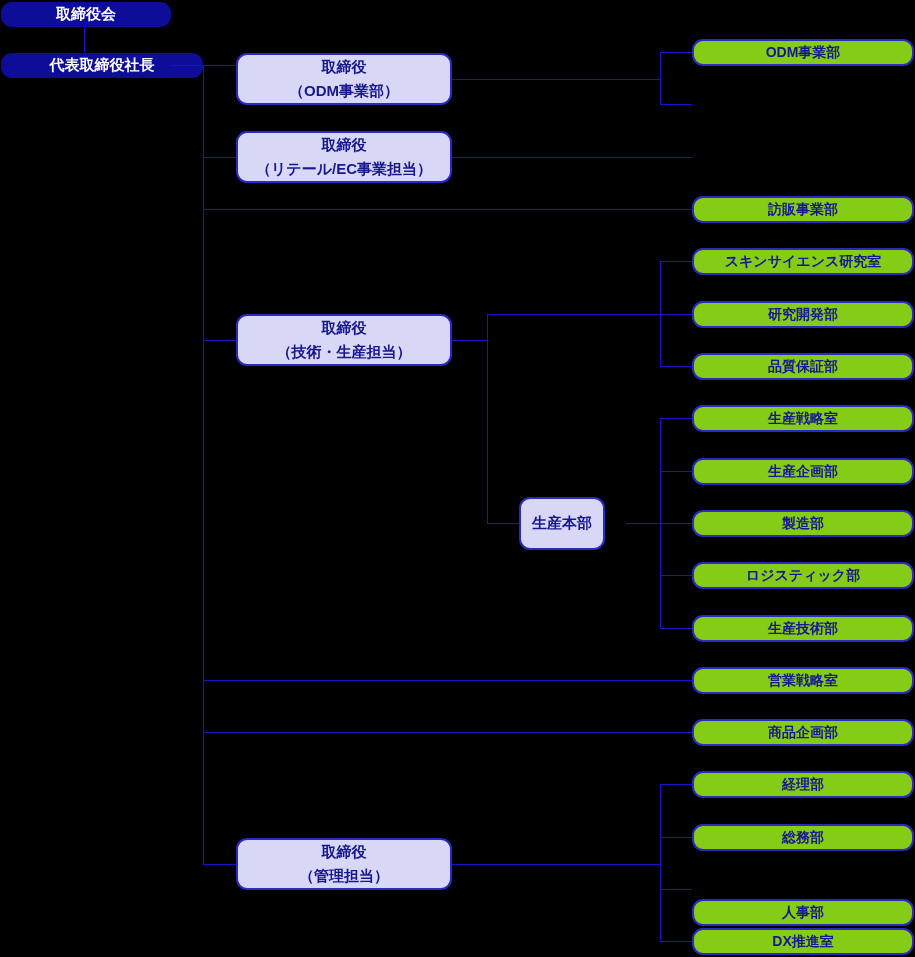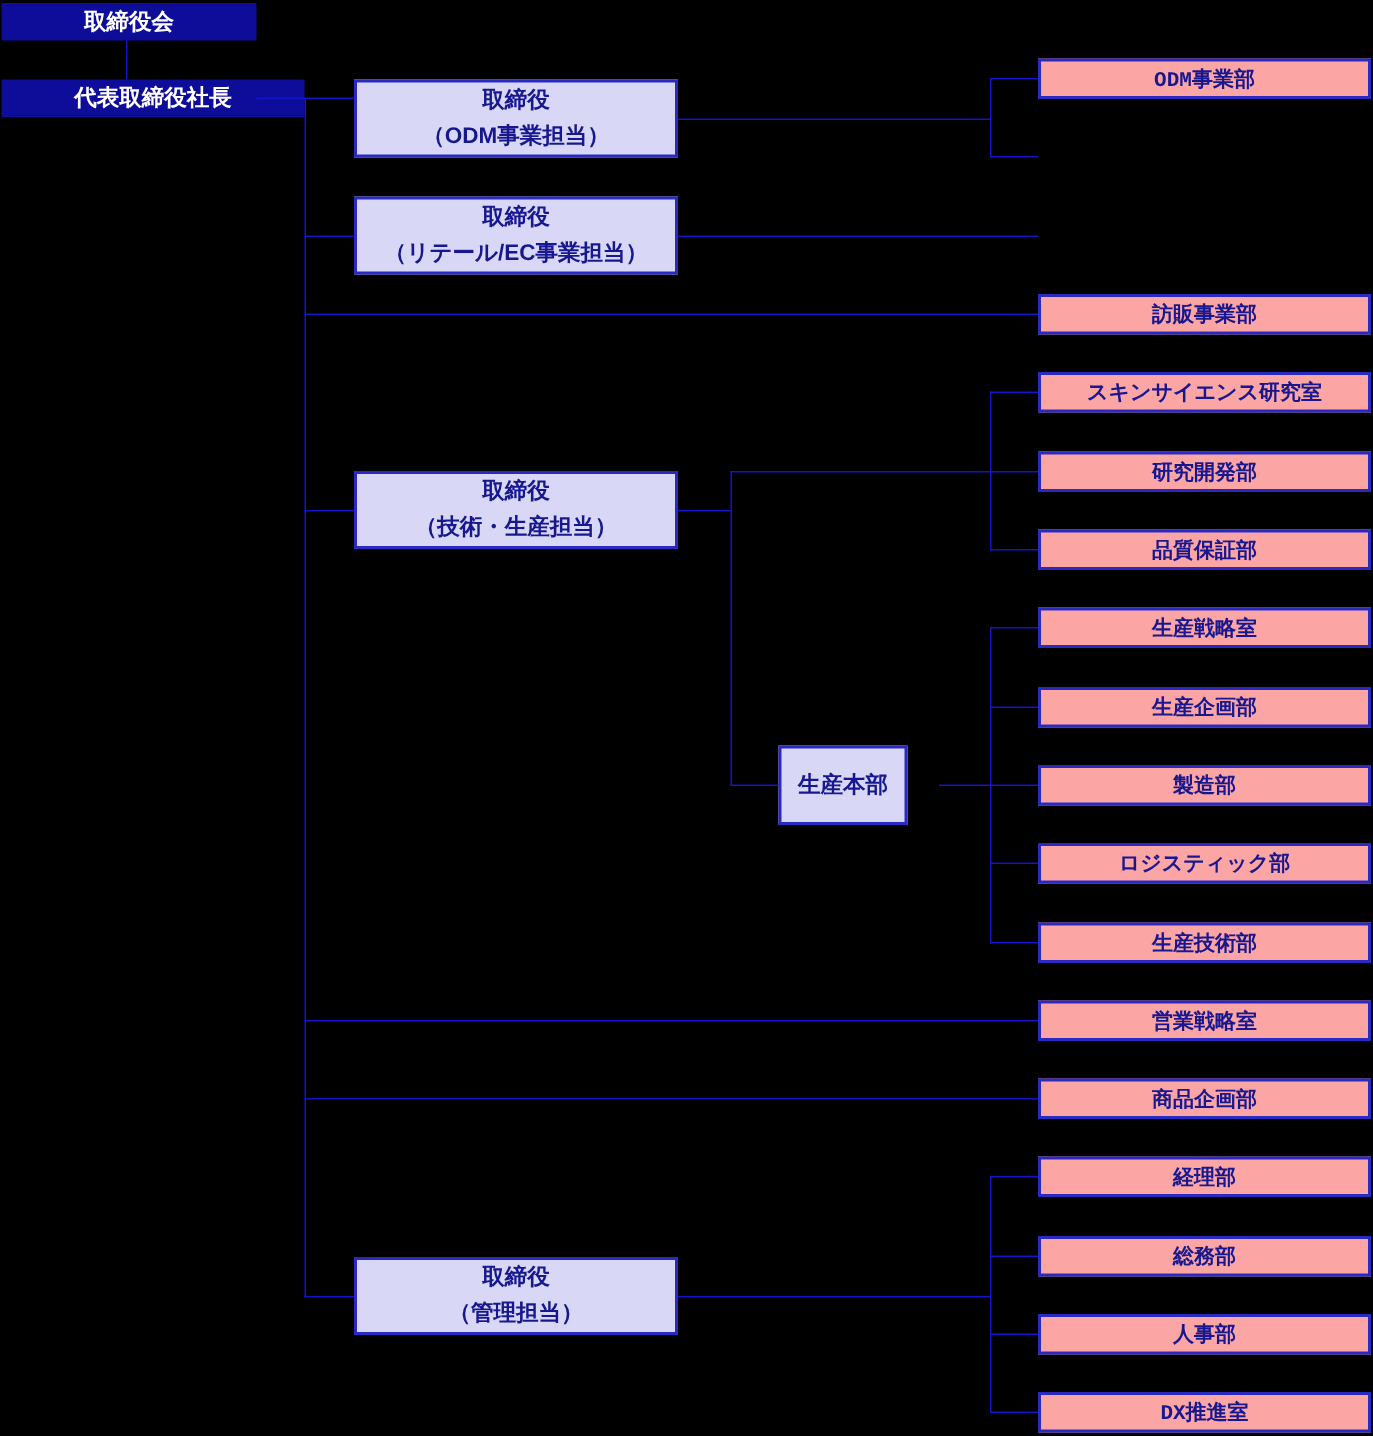--- a/index.html
+++ b/index.html
@@ -4,46 +4,46 @@
 <style>
   html,body { margin:0; padding:0; background:#000; }
   #stage {
     position:relative; width:915px; height:957px; background:#000000;
     font-family:"Liberation Sans","DejaVu Sans",sans-serif; font-weight:bold;
     overflow:hidden;
   }
   .node {
     position:absolute; box-sizing:border-box;
     display:flex; flex-direction:column; align-items:center; justify-content:center;
-    text-align:center; white-space:nowrap;
+    text-align:center; white-space:nowrap;border-radius:11px;
   }
   .dark  { background:#0d0d99; color:#ffffff; font-size:15px; }
   .light { background:#d8d8f6; border:2px solid #2a2ac2; color:#17178f; font-size:15px; }
-  .white { background:#fca5a5; border:2px solid #2a2ac2; color:#17178f; font-size:14px;font-family:Liberation Mono, monospace; }
+  .white { background:#84cc16; border:2px solid #2a2ac2; color:#17178f; font-size:14px; }
   .dir   { left:236px; width:216px; height:52px; line-height:24px; }
   .dept  { left:692px; width:222px; height:27px; }
   .hline, .vline { position:absolute; background:#1414cc; }
   .hline { height:1px; }
   .vline { width:1px; }
 </style>
 </head>
 <body>
 
 <div id="stage">
 
   <div class="node dark" style="left:1px;top:2px;width:170px;height:25px">
     <span>取締役会</span>
   </div>
   <div class="node dark" style="left:1px;top:53px;width:202px;height:25px">
     <span>代表取締役社長</span>
   </div>
 
   <div class="node light dir" style="top:53px">
     <span>取締役</span>
-    <span>（ODM事業担当）</span>
+    <span>（ODM事業部）</span>
   </div>
   <div class="node light dir" style="top:131px">
     <span>取締役</span>
     <span>（リテール/EC事業担当）</span>
   </div>
   <div class="node light dir" style="top:314px">
     <span>取締役</span>
     <span>（技術・生産担当）</span>
   </div>
   <div class="node light dir" style="top:838px">
@@ -90,21 +90,21 @@
     </div>
   <div class="node white dept" style="top:719px">
       <span>商品企画部</span>
     </div>
   <div class="node white dept" style="top:771px">
       <span>経理部</span>
     </div>
   <div class="node white dept" style="top:824px">
       <span>総務部</span>
     </div>
-  <div class="node white dept" style="top:876px">
+  <div class="node white dept" style="top:899px">
       <span>人事部</span>
     </div>
   <div class="node white dept" style="top:928px">
       <span>DX推進室</span>
     </div>
 
   <div class="vline" style="left:84px;top:27px;height:26px"></div>
   <div class="hline" style="left:171px;top:65px;width:65px"></div>
   <div class="vline" style="left:203px;top:65px;height:800px"></div>
 

